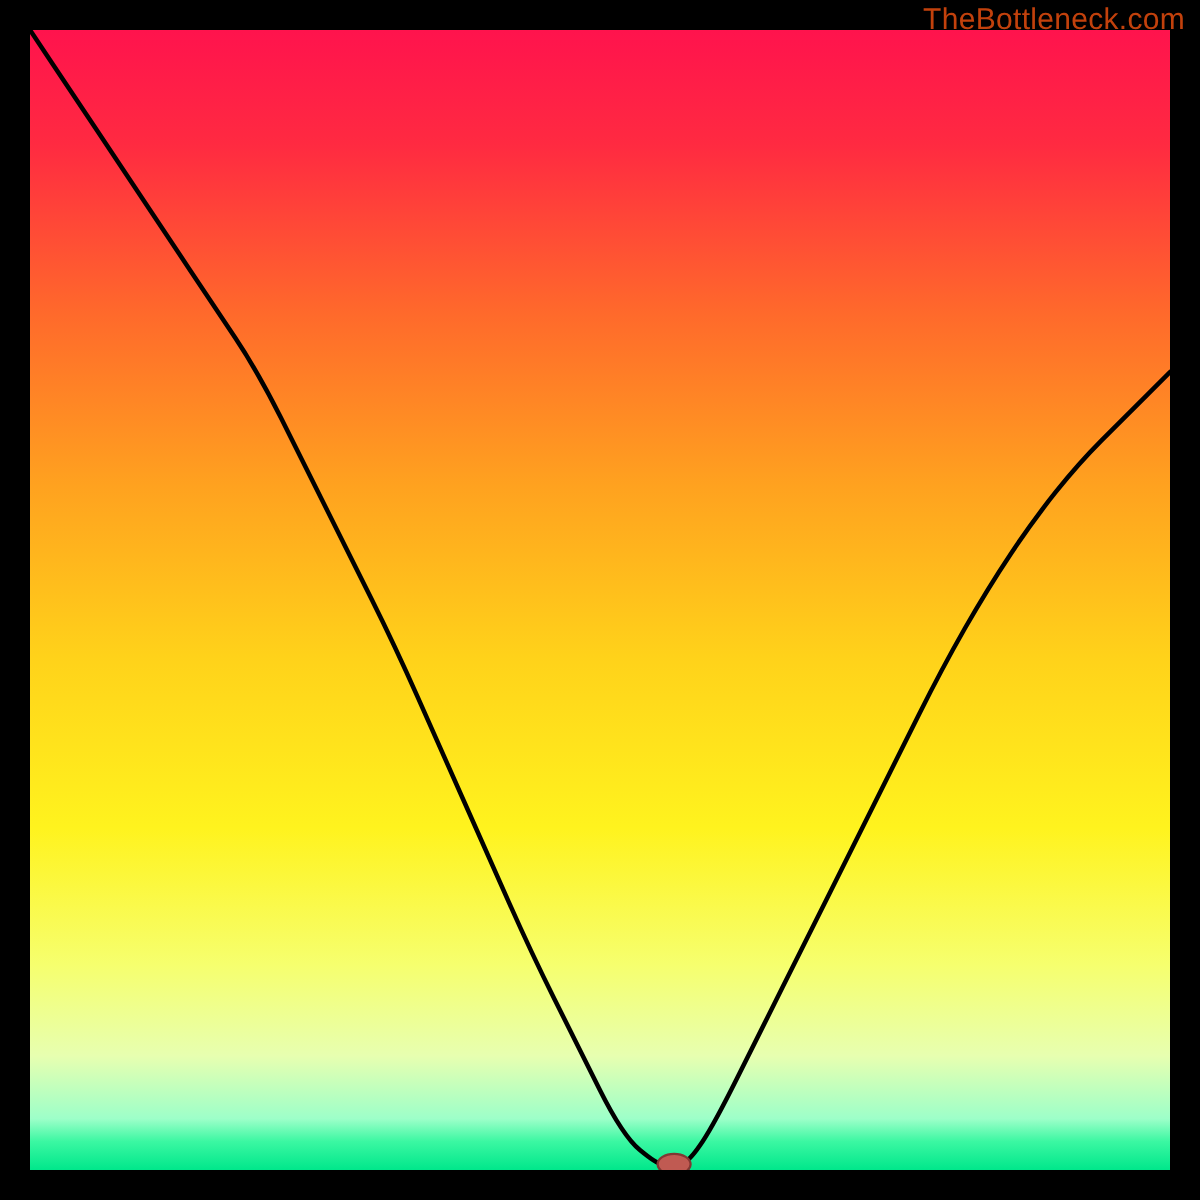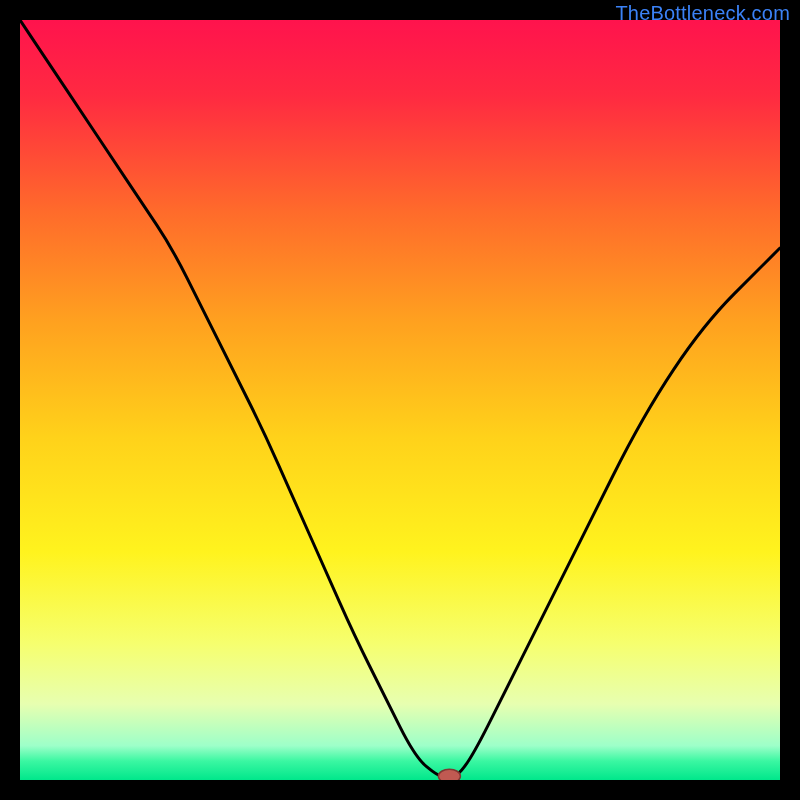--- a/index.html
+++ b/index.html
@@ -23,21 +23,21 @@
     top: 20px;
     width: 760px;
     height: 760px;
   }
   .attribution {
     position: absolute;
     top: 2px;
     right: 10px;
     font-size: 20px;
     font-weight: 500;
-    color: #3b82f6;
+    color: #c2410c;
     letter-spacing: 0.2px;
   }
   svg { display: block; }
 </style>
 </head>
 <body>
 
 <div class="stage">
   <div class="attribution">TheBottleneck.com</div>
 

